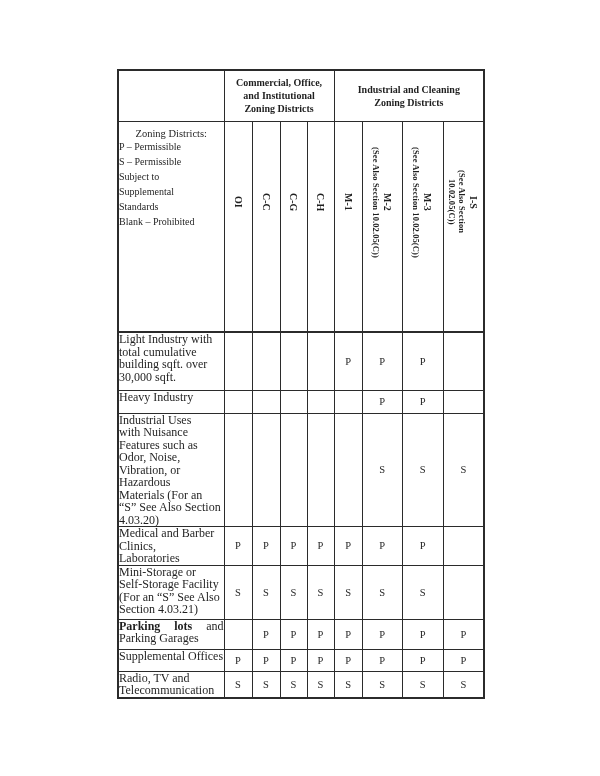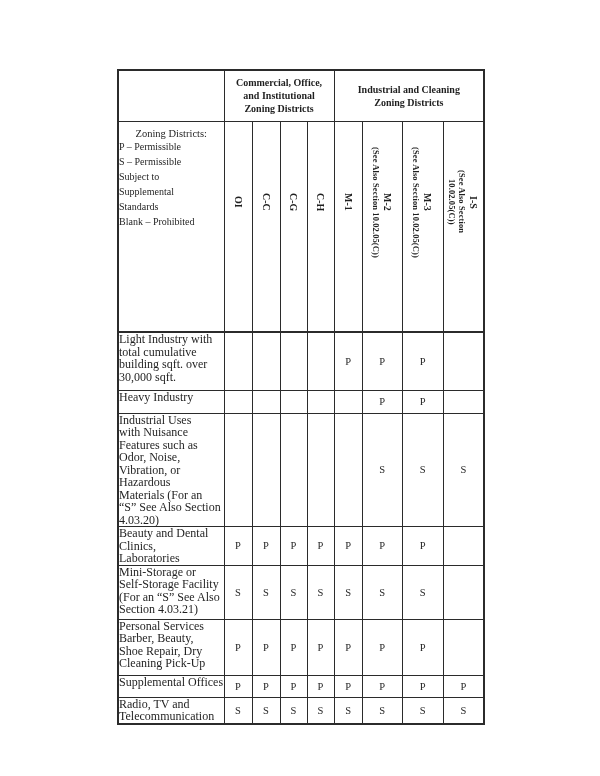--- a/index.html
+++ b/index.html
@@ -200,21 +200,21 @@
       <td class="ps"></td>
       <td class="ps"></td>
       <td class="ps"></td>
       <td class="ps"></td>
       <td class="ps gd"></td>
       <td class="ps">S</td>
       <td class="ps">S</td>
       <td class="ps">S</td>
     </tr>
     <tr class="r4">
-      <td class="desc">Beauty and Dental
+      <td class="desc">Medical and Barber
 Clinics,
 Laboratories</td>
       <td class="ps">P</td>
       <td class="ps">P</td>
       <td class="ps">P</td>
       <td class="ps">P</td>
       <td class="ps gd">P</td>
       <td class="ps">P</td>
       <td class="ps">P</td>
       <td class="ps"></td>
@@ -226,33 +226,30 @@
 Section 4.03.21)</td>
       <td class="ps">S</td>
       <td class="ps">S</td>
       <td class="ps">S</td>
       <td class="ps">S</td>
       <td class="ps gd">S</td>
       <td class="ps">S</td>
       <td class="ps">S</td>
       <td class="ps"></td>
     </tr>
-    <tr class="r7">
-      <td class="desc">Personal Services
-Barber, Beauty,
-Shoe Repair, Dry
-Cleaning Pick-Up</td>
-      <td class="ps">P</td>
-      <td class="ps">P</td>
-      <td class="ps">P</td>
-      <td class="ps">P</td>
-      <td class="ps gd">P</td>
-      <td class="ps">P</td>
-      <td class="ps">P</td>
-      <td class="ps"></td>
+    <tr class="r6">
+      <td class="desc desc-j"><span class="b">Parking lots</span><span> and Parking Garages</span></td>
+      <td class="ps"></td>
+      <td class="ps">P</td>
+      <td class="ps">P</td>
+      <td class="ps">P</td>
+      <td class="ps gd">P</td>
+      <td class="ps">P</td>
+      <td class="ps">P</td>
+      <td class="ps">P</td>
     </tr>
     <tr class="r8">
       <td class="desc">Supplemental Offices</td>
       <td class="ps">P</td>
       <td class="ps">P</td>
       <td class="ps">P</td>
       <td class="ps">P</td>
       <td class="ps gd">P</td>
       <td class="ps">P</td>
       <td class="ps">P</td>

